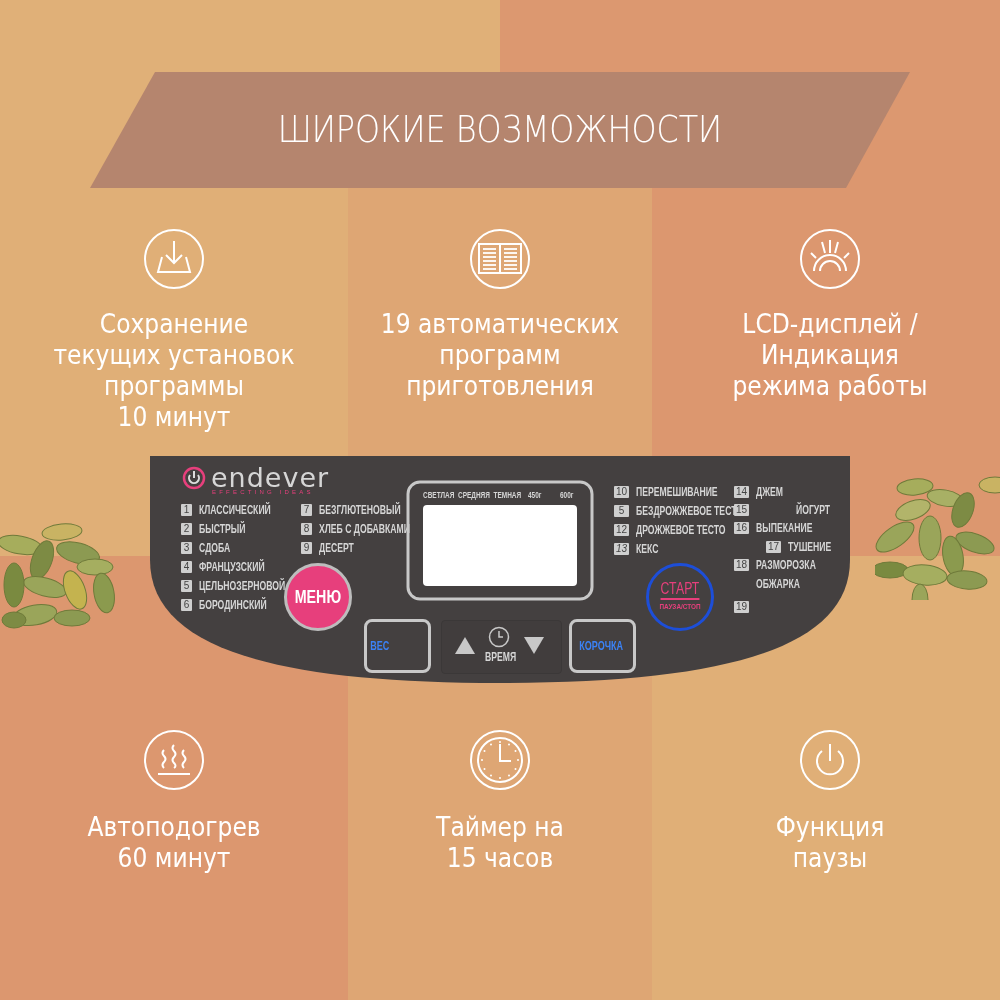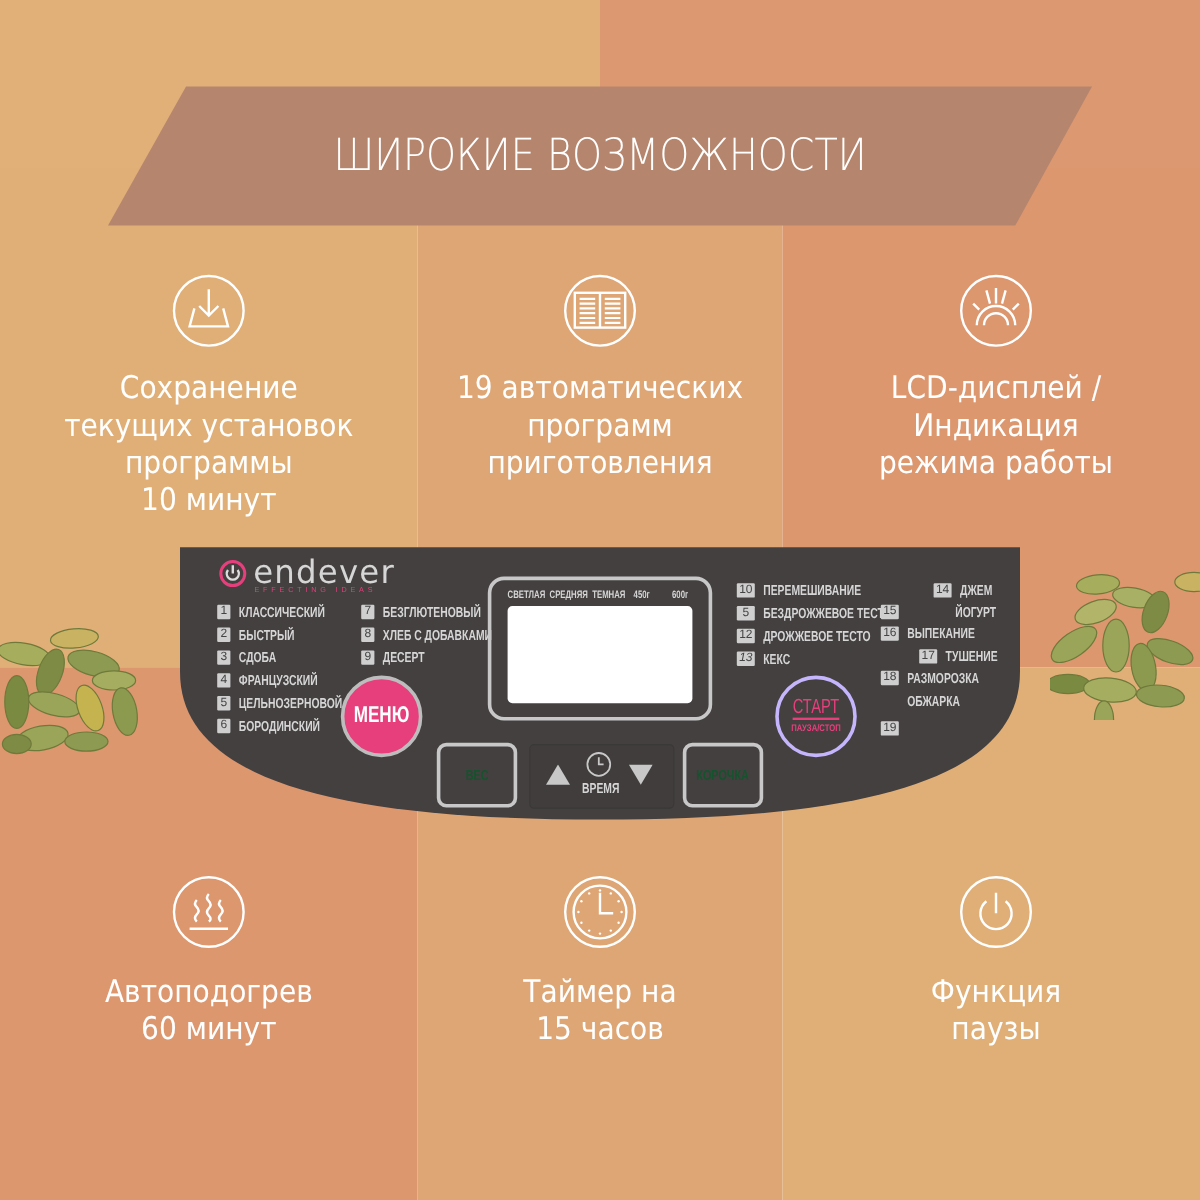--- a/index.html
+++ b/index.html
@@ -9,25 +9,25 @@
   .icon { position:absolute; }
   .feat { position:absolute; color:#fff; text-align:center; font-size:26px; line-height:31px; font-family:"DejaVu Sans", sans-serif; transform:scaleX(0.9); transform-origin:center top; }
   .feat div { white-space:nowrap; }
   .panel-svg { position:absolute; left:0; top:0; }
   .cond { font-family:"Liberation Sans", sans-serif; font-weight:bold; transform:scaleX(0.72); transform-origin:left center; white-space:nowrap; }
   .prog { position:absolute; display:flex; align-items:center; height:14px; }
   .prog .num { width:11px; height:12px; background:#cfcfcf; color:#444; font-size:10px; line-height:12px; text-align:center; font-family:"Liberation Sans", sans-serif; border-radius:1px; }
   .prog .lbl { color:#d6d6d6; font-size:12px; margin-left:7px; }
   .lcd-top { position:absolute; color:#d6d6d6; font-size:9px; }
   .lcd-screen { position:absolute; left:423px; top:505px; width:154px; height:81px; background:#fff; border-radius:4px; }
-  .btn-sq { position:absolute; border:3px solid #c8c8c8; border-radius:8px; box-sizing:border-box; color:#14532d; display:flex; align-items:center; justify-content:center; }
+  .btn-sq { position:absolute; border:3px solid #c8c8c8; border-radius:8px; box-sizing:border-box; color:#3b82f6; display:flex; align-items:center; }
   .btn-sq span { font-family:"Liberation Sans", sans-serif; font-weight:bold; font-size:12px; transform:scaleX(0.75); }
   .menu-btn { position:absolute; left:284px; top:563px; width:68px; height:68px; border-radius:50%; background:#e73f7c; border:3px solid #bdbdbd; box-sizing:border-box; display:flex; align-items:center; justify-content:center; color:#fff; }
   .menu-btn span { font-family:"Liberation Sans", sans-serif; font-weight:bold; font-size:19px; transform:scaleX(0.75); }
-  .start-btn { position:absolute; left:646px; top:563px; width:68px; height:68px; border-radius:50%; border:3px solid #c4b5fd; box-sizing:border-box; color:#e73f7c; text-align:center; }
+  .start-btn { position:absolute; left:646px; top:563px; width:68px; height:68px; border-radius:50%; border:3px solid #1d4ed8; box-sizing:border-box; color:#e73f7c; text-align:center; }
   .logo { position:absolute; left:182px; top:466px; display:flex; align-items:center; }
 </style>
 </head>
 <body>
 
 <div class="bg" style="left:0;top:0;width:500px;height:140px;background:#E0B078;"></div>
 <div class="bg" style="left:500px;top:0;width:500px;height:140px;background:#DC9870;"></div>
 <div class="bg" style="left:0;top:140px;width:348px;height:416px;background:#E0AF77;"></div>
 <div class="bg" style="left:348px;top:140px;width:304px;height:416px;background:#DEA674;"></div>
 <div class="bg" style="left:652px;top:140px;width:348px;height:416px;background:#DC976F;"></div>
@@ -198,21 +198,21 @@
   </div>
 <div class="prog" style="left:614px;top:523px;justify-content:center;">
     <span class="num" style="width:15px;">12</span>
     <span class="lbl cond">ДРОЖЖЕВОЕ ТЕСТО</span>
   </div>
 <div class="prog" style="left:614px;top:542px;">
     <span class="num" style="width:15px;font-style:italic;">13</span>
     <span class="lbl cond">КЕКС</span>
   </div>
 
-<div class="prog" style="left:734px;top:485px;margin-left:44px;">
+<div class="prog" style="left:734px;top:485px;">
     <span class="num" style="width:15px;">14</span>
     <span class="lbl cond">ДЖЕМ</span>
   </div>
 <div class="prog" style="left:734px;top:503px;gap:40px;">
     <span class="num" style="width:15px;">15</span>
     <span class="lbl cond">ЙОГУРТ</span>
   </div>
 <div class="prog" style="left:734px;top:521px;">
     <span class="num" style="width:15px;">16</span>
     <span class="lbl cond">ВЫПЕКАНИЕ</span>

